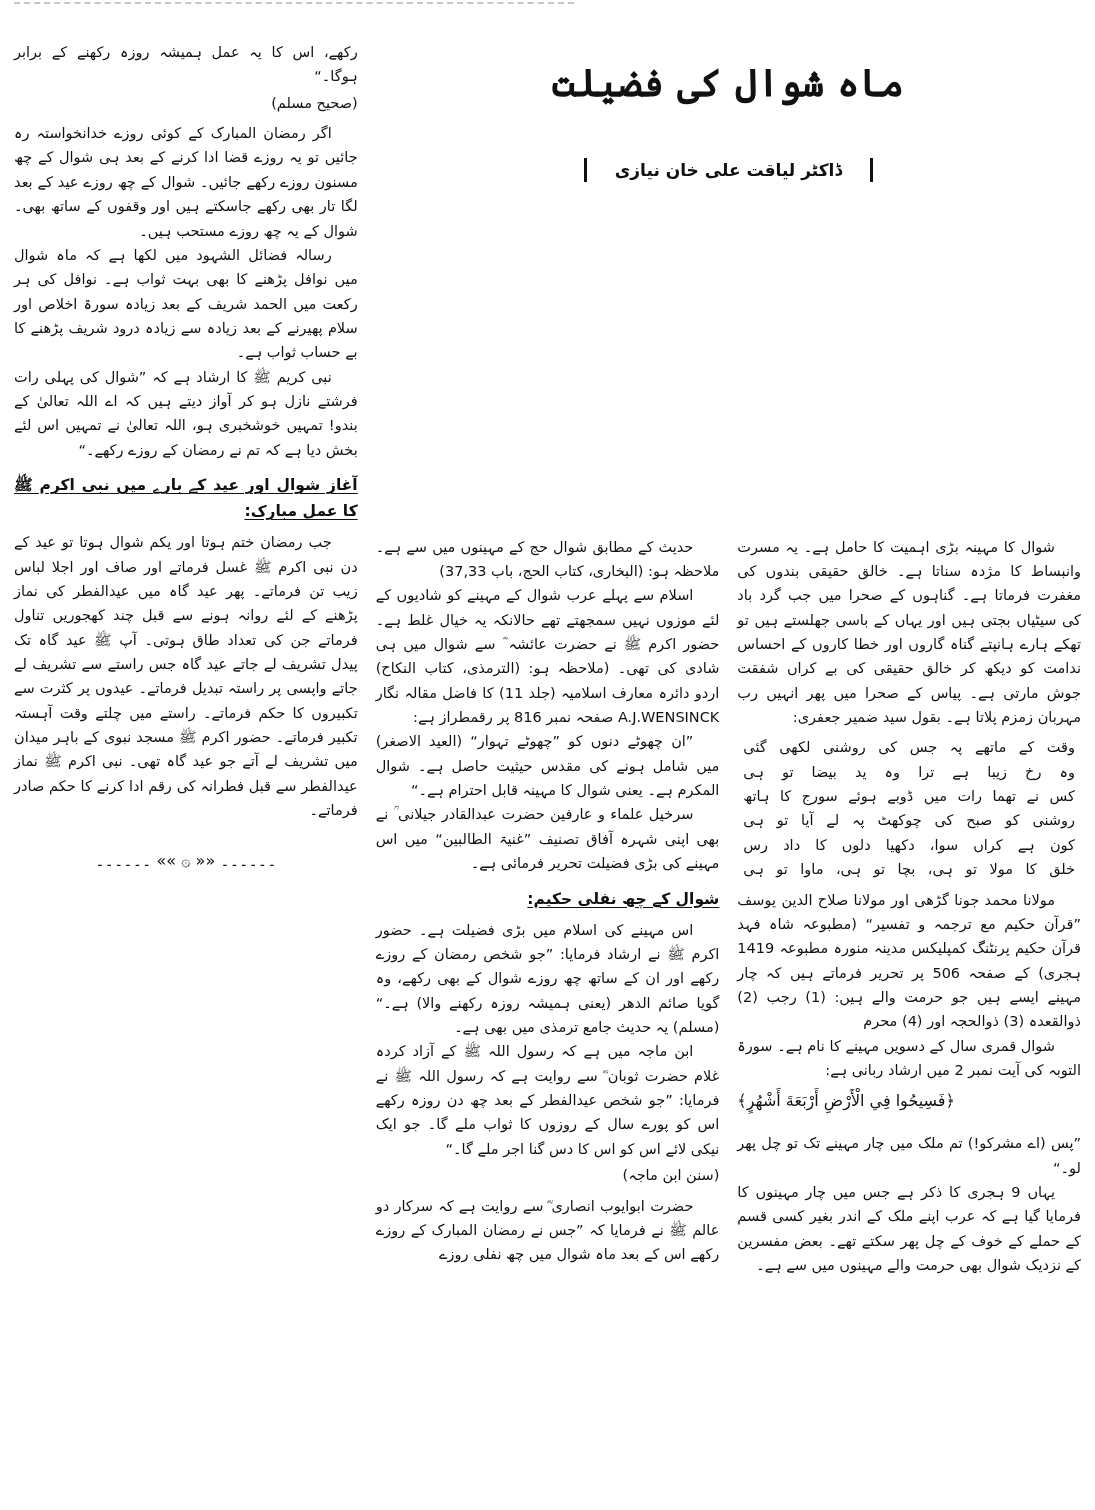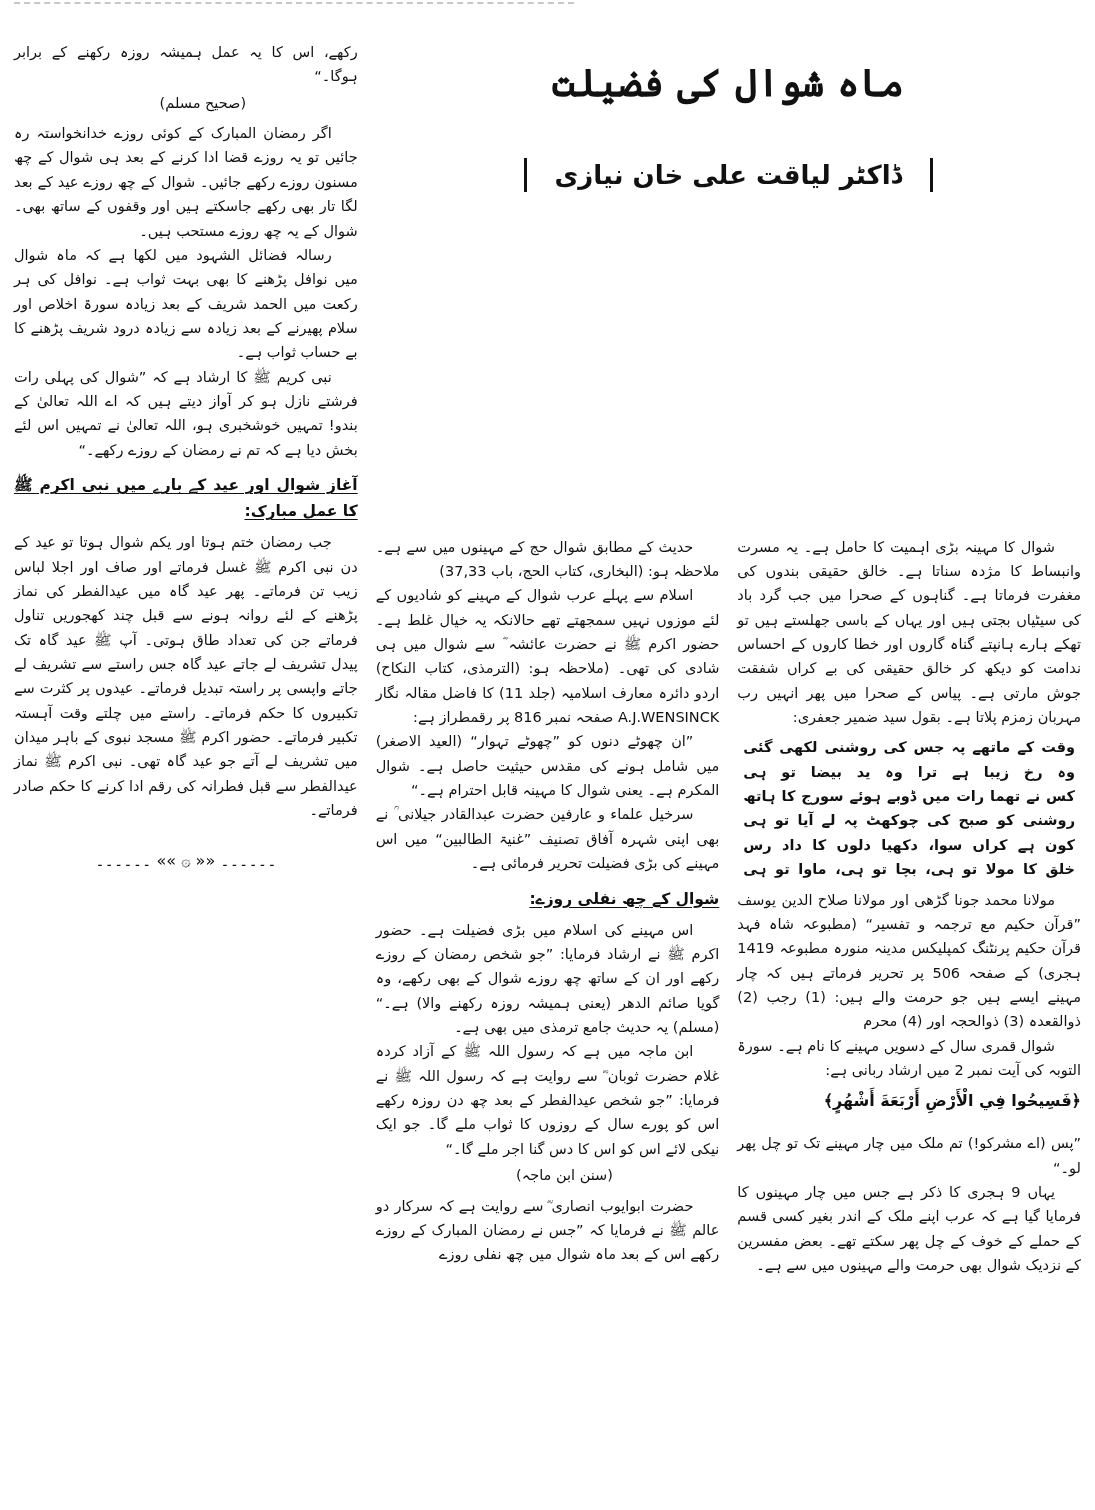--- a/index.html
+++ b/index.html
@@ -48,48 +48,48 @@
     margin: 0 0 52px 0;
     font-family: "DejaVu Serif", serif;
     font-weight: 700;
     font-size: 38px;
     line-height: 1.2;
     letter-spacing: 1px;
   }
   .author {
     display: inline-block;
     font-weight: 700;
-    font-size: 26px;
+    font-size: 17px;
     padding: 2px 28px;
     border-right: 3px solid #111;
     border-left: 3px solid #111;
   }
   .col {
     font-size: 14.5px;
     line-height: 1.68;
     text-align: justify;
   }
   .col-first  { grid-column: 1; grid-row: 2; }
   .col-middle { grid-column: 2; grid-row: 2; }
   .col-last   { grid-column: 3; grid-row: 1 / span 2; }
   p { margin: 0; text-indent: 26px; }
   p.noindent { text-indent: 0; margin-top: 28px; }
-  p.citation { text-indent: 0; text-align: center; padding-left: 34px; margin: 2px 0 6px 0; }
+  p.citation { text-indent: 0; text-align: right; padding-left: 34px; margin: 2px 0 6px 0; }
   .subheading {
     margin: 10px 0 6px 0;
     font-size: 15.5px;
     font-weight: 700;
     text-decoration: underline;
     text-underline-offset: 3px;
   }
-  .poem { margin: 6px 0; padding: 0 6px; font-weight: bold; }
+  .poem { margin: 6px 0; padding: 0 6px; }
   .poem-line { text-align: justify; text-align-last: justify; white-space: nowrap; overflow: hidden; }
   .verse {
-    text-align: right;
-    font-weight: 700;
+    text-align: left;
+    font-weight: 400;
     font-size: 16px;
     margin: 6px 0 16px 0;
   }
   .translation { text-indent: 0; }
   .divider {
     margin-top: 26px;
     text-align: center;
     font-size: 16px;
     letter-spacing: 2px;
   }
@@ -122,21 +122,21 @@
       <div class="verse">﴿فَسِيحُوا فِي الْأَرْضِ أَرْبَعَةَ أَشْهُرٍ﴾</div>
       <p class="translation">”پس (اے مشرکو!) تم ملک میں چار مہینے تک تو چل پھر لو۔“</p>
       <p>یہاں 9 ہجری کا ذکر ہے جس میں چار مہینوں کا فرمایا گیا ہے کہ عرب اپنے ملک کے اندر بغیر کسی قسم کے حملے کے خوف کے چل پھر سکتے تھے۔ بعض مفسرین کے نزدیک شوال بھی حرمت والے مہینوں میں سے ہے۔</p>
     </section>
 
     <section class="col col-middle">
       <p>حدیث کے مطابق شوال حج کے مہینوں میں سے ہے۔ ملاحظہ ہو: (البخاری، کتاب الحج، باب 37,33)</p>
       <p>اسلام سے پہلے عرب شوال کے مہینے کو شادیوں کے لئے موزوں نہیں سمجھتے تھے حالانکہ یہ خیال غلط ہے۔ حضور اکرم ﷺ نے حضرت عائشہ ؓ سے شوال میں ہی شادی کی تھی۔ (ملاحظہ ہو: (الترمذی، کتاب النکاح) اردو دائرہ معارف اسلامیہ (جلد 11) کا فاضل مقالہ نگار A.J.WENSINCK صفحہ نمبر 816 پر رقمطراز ہے:</p>
       <p>”ان چھوٹے دنوں کو ”چھوٹے تہوار“ (العید الاصغر) میں شامل ہونے کی مقدس حیثیت حاصل ہے۔ شوال المکرم ہے۔ یعنی شوال کا مہینہ قابل احترام ہے۔“</p>
       <p>سرخیل علماء و عارفین حضرت عبدالقادر جیلانی ؒ نے بھی اپنی شہرہ آفاق تصنیف ”غنیۃ الطالبین“ میں اس مہینے کی بڑی فضیلت تحریر فرمائی ہے۔</p>
-      <h2 class="subheading">شوال کے چھ نفلی روزے:</h2>
+      <h2 class="subheading">شوال کے چھ نفلی حکیم:</h2>
       <p>اس مہینے کی اسلام میں بڑی فضیلت ہے۔ حضور اکرم ﷺ نے ارشاد فرمایا: ”جو شخص رمضان کے روزے رکھے اور ان کے ساتھ چھ روزے شوال کے بھی رکھے، وہ گویا صائم الدھر (یعنی ہمیشہ روزہ رکھنے والا) ہے۔“ (مسلم) یہ حدیث جامع ترمذی میں بھی ہے۔</p>
       <p>ابن ماجہ میں ہے کہ رسول اللہ ﷺ کے آزاد کردہ غلام حضرت ثوبان ؓ سے روایت ہے کہ رسول اللہ ﷺ نے فرمایا: ”جو شخص عیدالفطر کے بعد چھ دن روزہ رکھے اس کو پورے سال کے روزوں کا ثواب ملے گا۔ جو ایک نیکی لائے اس کو اس کا دس گنا اجر ملے گا۔“</p>
       <p class="citation">(سنن ابن ماجہ)</p>
       <p>حضرت ابوایوب انصاری ؓ سے روایت ہے کہ سرکار دو عالم ﷺ نے فرمایا کہ ”جس نے رمضان المبارک کے روزے رکھے اس کے بعد ماہ شوال میں چھ نفلی روزے</p>
     </section>
 
     <section class="col col-last">
       <p class="noindent">رکھے، اس کا یہ عمل ہمیشہ روزہ رکھنے کے برابر ہوگا۔“</p>
       <p class="citation">(صحیح مسلم)</p>
       <p>اگر رمضان المبارک کے کوئی روزے خدانخواستہ رہ جائیں تو یہ روزے قضا ادا کرنے کے بعد ہی شوال کے چھ مسنون روزے رکھے جائیں۔ شوال کے چھ روزے عید کے بعد لگا تار بھی رکھے جاسکتے ہیں اور وقفوں کے ساتھ بھی۔ شوال کے یہ چھ روزے مستحب ہیں۔</p>

